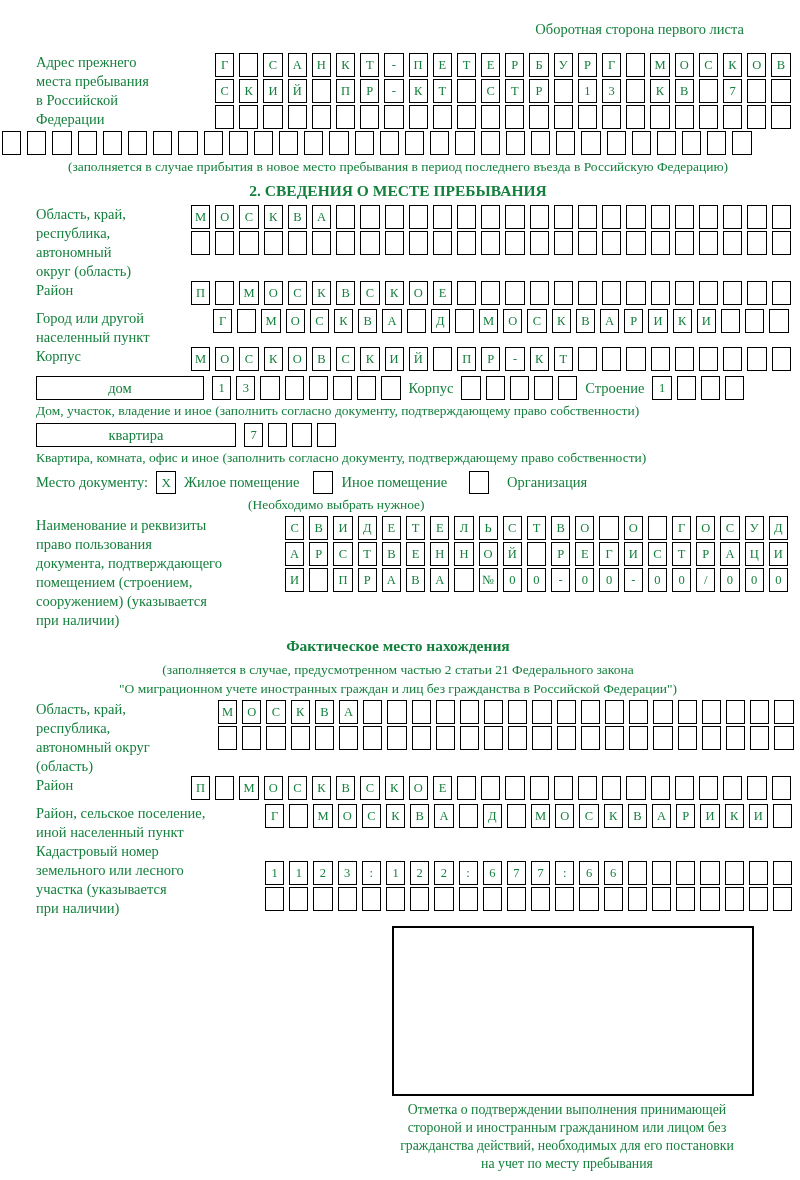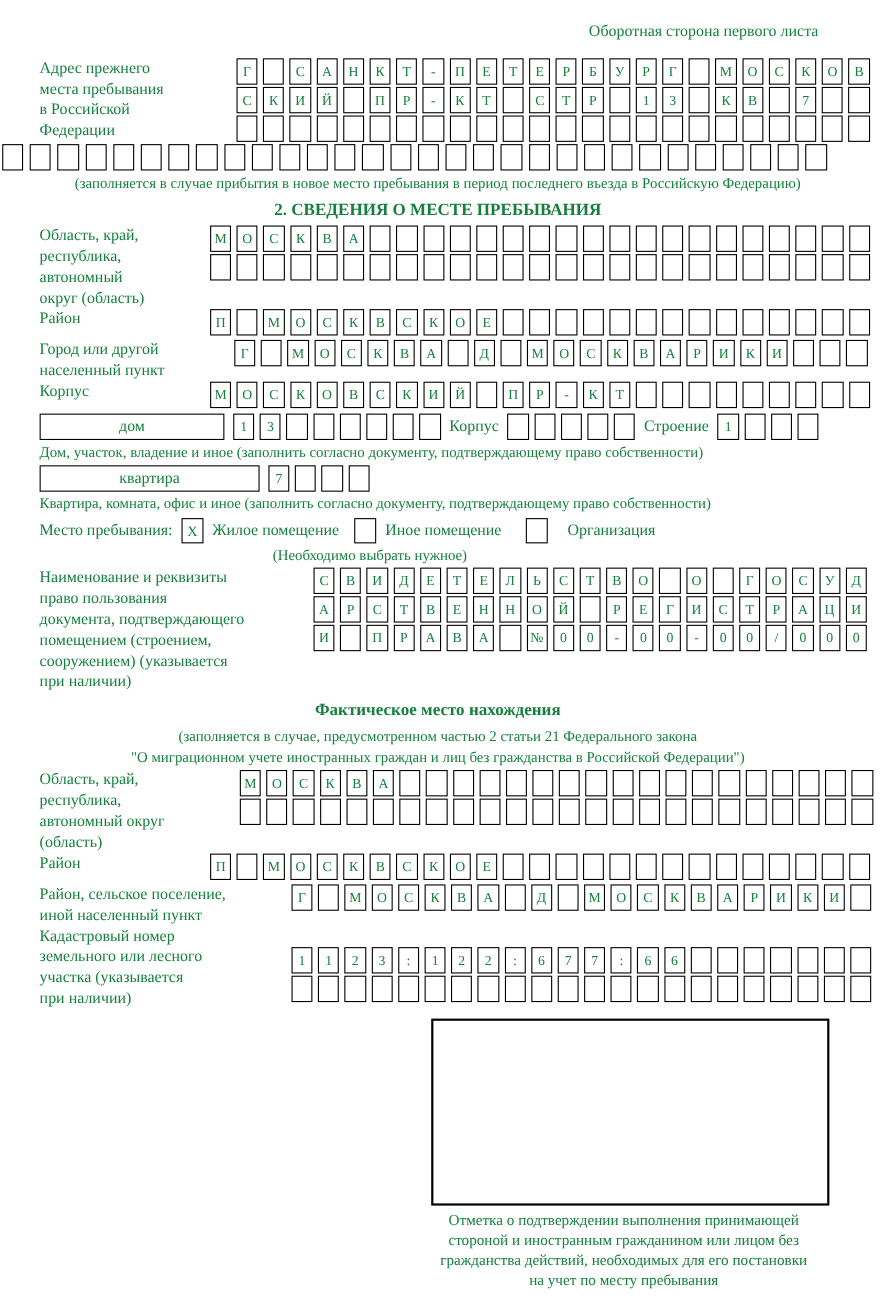--- a/index.html
+++ b/index.html
@@ -382,21 +382,21 @@
     <div class="boxrow">
         <span class="cell">7</span>
         <span class="cell"></span>
         <span class="cell"></span>
         <span class="cell"></span>
       </div>
   </div>
   <div class="small">Квартира, комната, офис и иное (заполнить согласно документу, подтверждающему право собственности)</div>
 
   <div class="inline-row gap2">
-    <span>Место пребывания:</span>
+    <span>Место документу:</span>
     <span class="checkbox">X</span>
     <span>Жилое помещение</span>
     <span class="checkbox" style="margin-left:6px"></span>
     <span>Иное помещение</span>
     <span class="checkbox" style="margin-left:14px"></span>
     <span style="margin-left:10px">Организация</span>
   </div>
   <div class="small note-indent">(Необходимо выбрать нужное)</div>
 
   <div class="field gap2">

